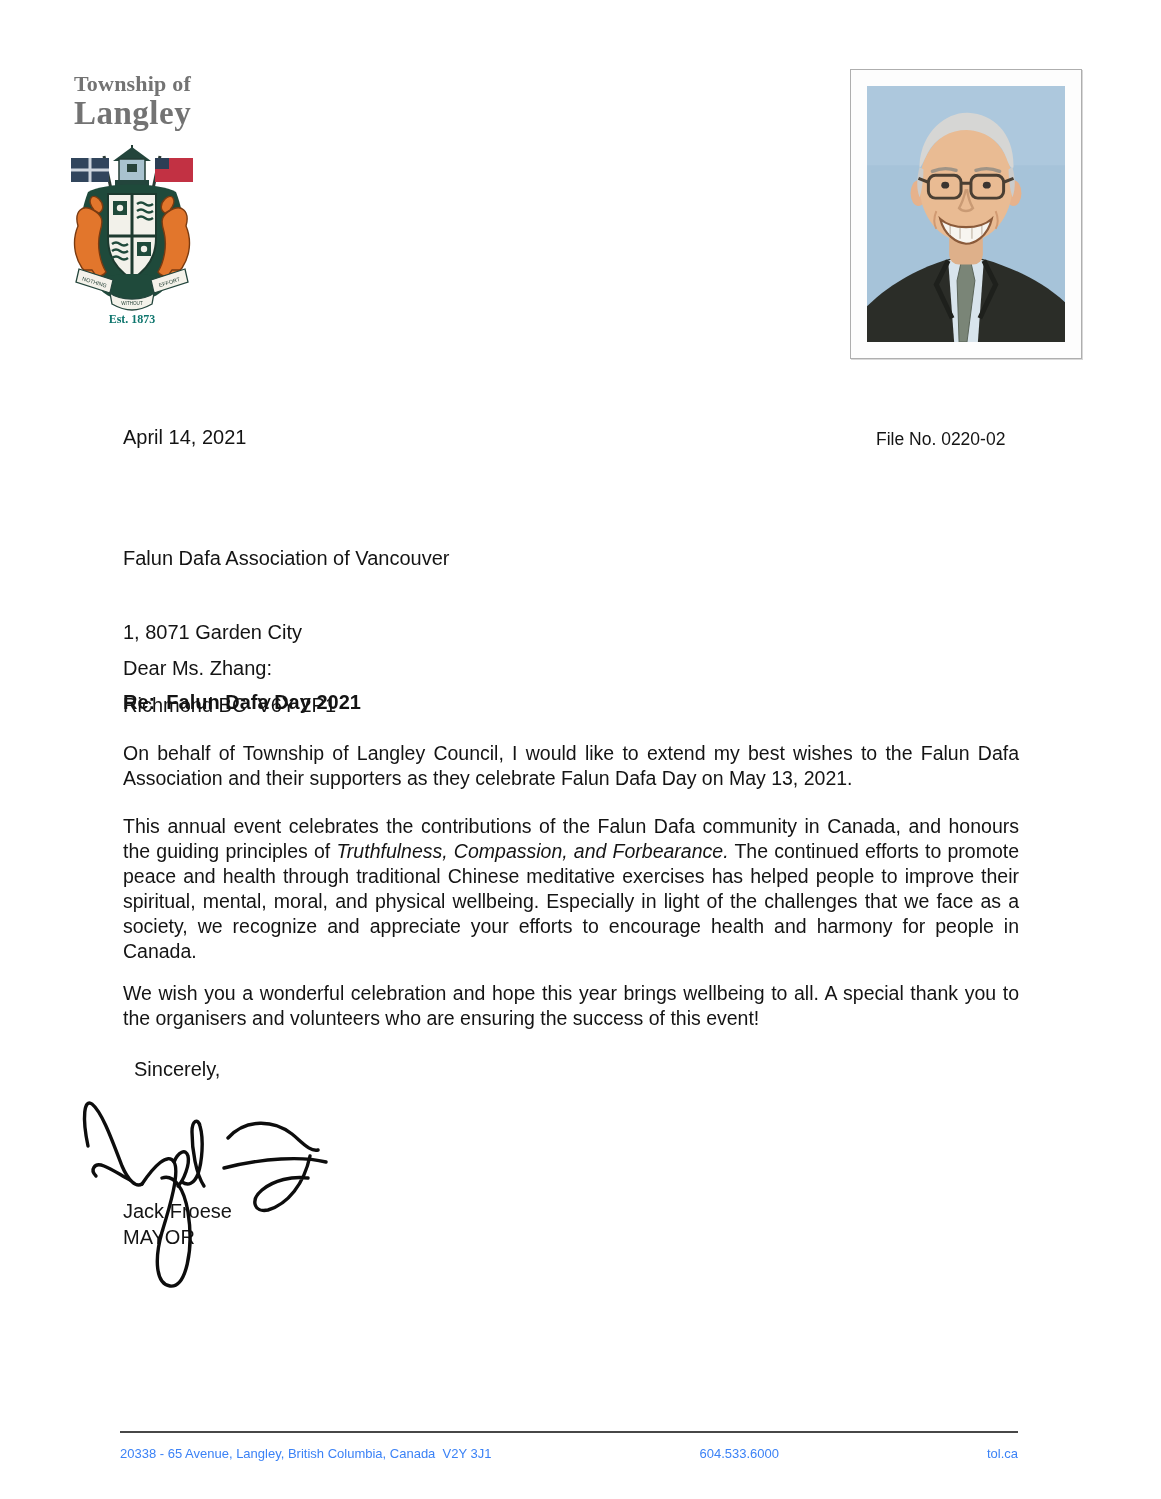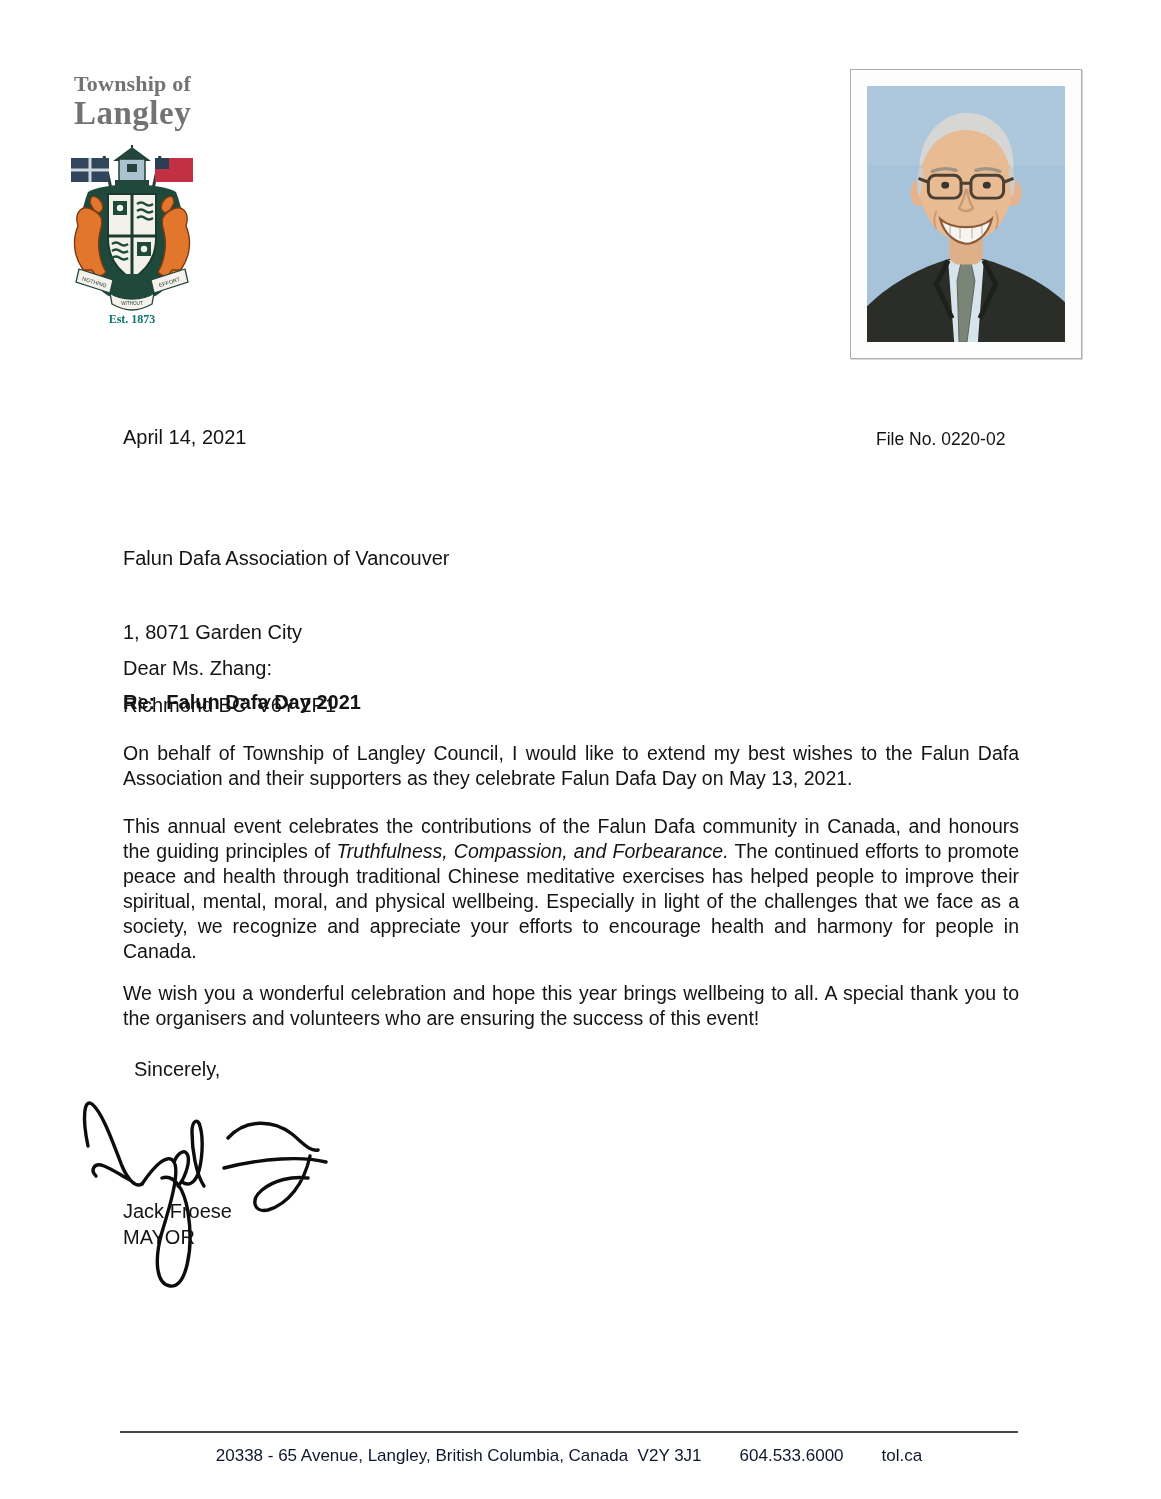--- a/index.html
+++ b/index.html
@@ -50,21 +50,21 @@
   
   .sincerely { position:absolute; left:134px; top:1058px; font-size:20px; }
   .signature { position:absolute; left:78px; top:1088px; width:252px; height:205px; z-index:3; }
   .sig-name  { position:absolute; left:123px; top:1200px; font-size:20px; z-index:1; }
   .sig-title { position:absolute; left:123px; top:1226px; font-size:20px; z-index:1; }
 
   
   .footer-line { position:absolute; left:120px; top:1431px; width:898px; height:2px;
                  background:#474747; }
   .footer { position:absolute; left:120px; top:1446px; width:898px; display:flex;
-            justify-content:center; gap:38px; font-size:17px; color:#0f172a;
+            justify-content:space-between; gap:38px; font-size:13px; color:#3b82f6;
             white-space:pre-wrap; }
 </style>
 </head>
 <body>
 
 <div class="page">
 
   <div class="wordmark">
     <div class="wm1">Township of</div>
     <div class="wm2">Langley</div>

